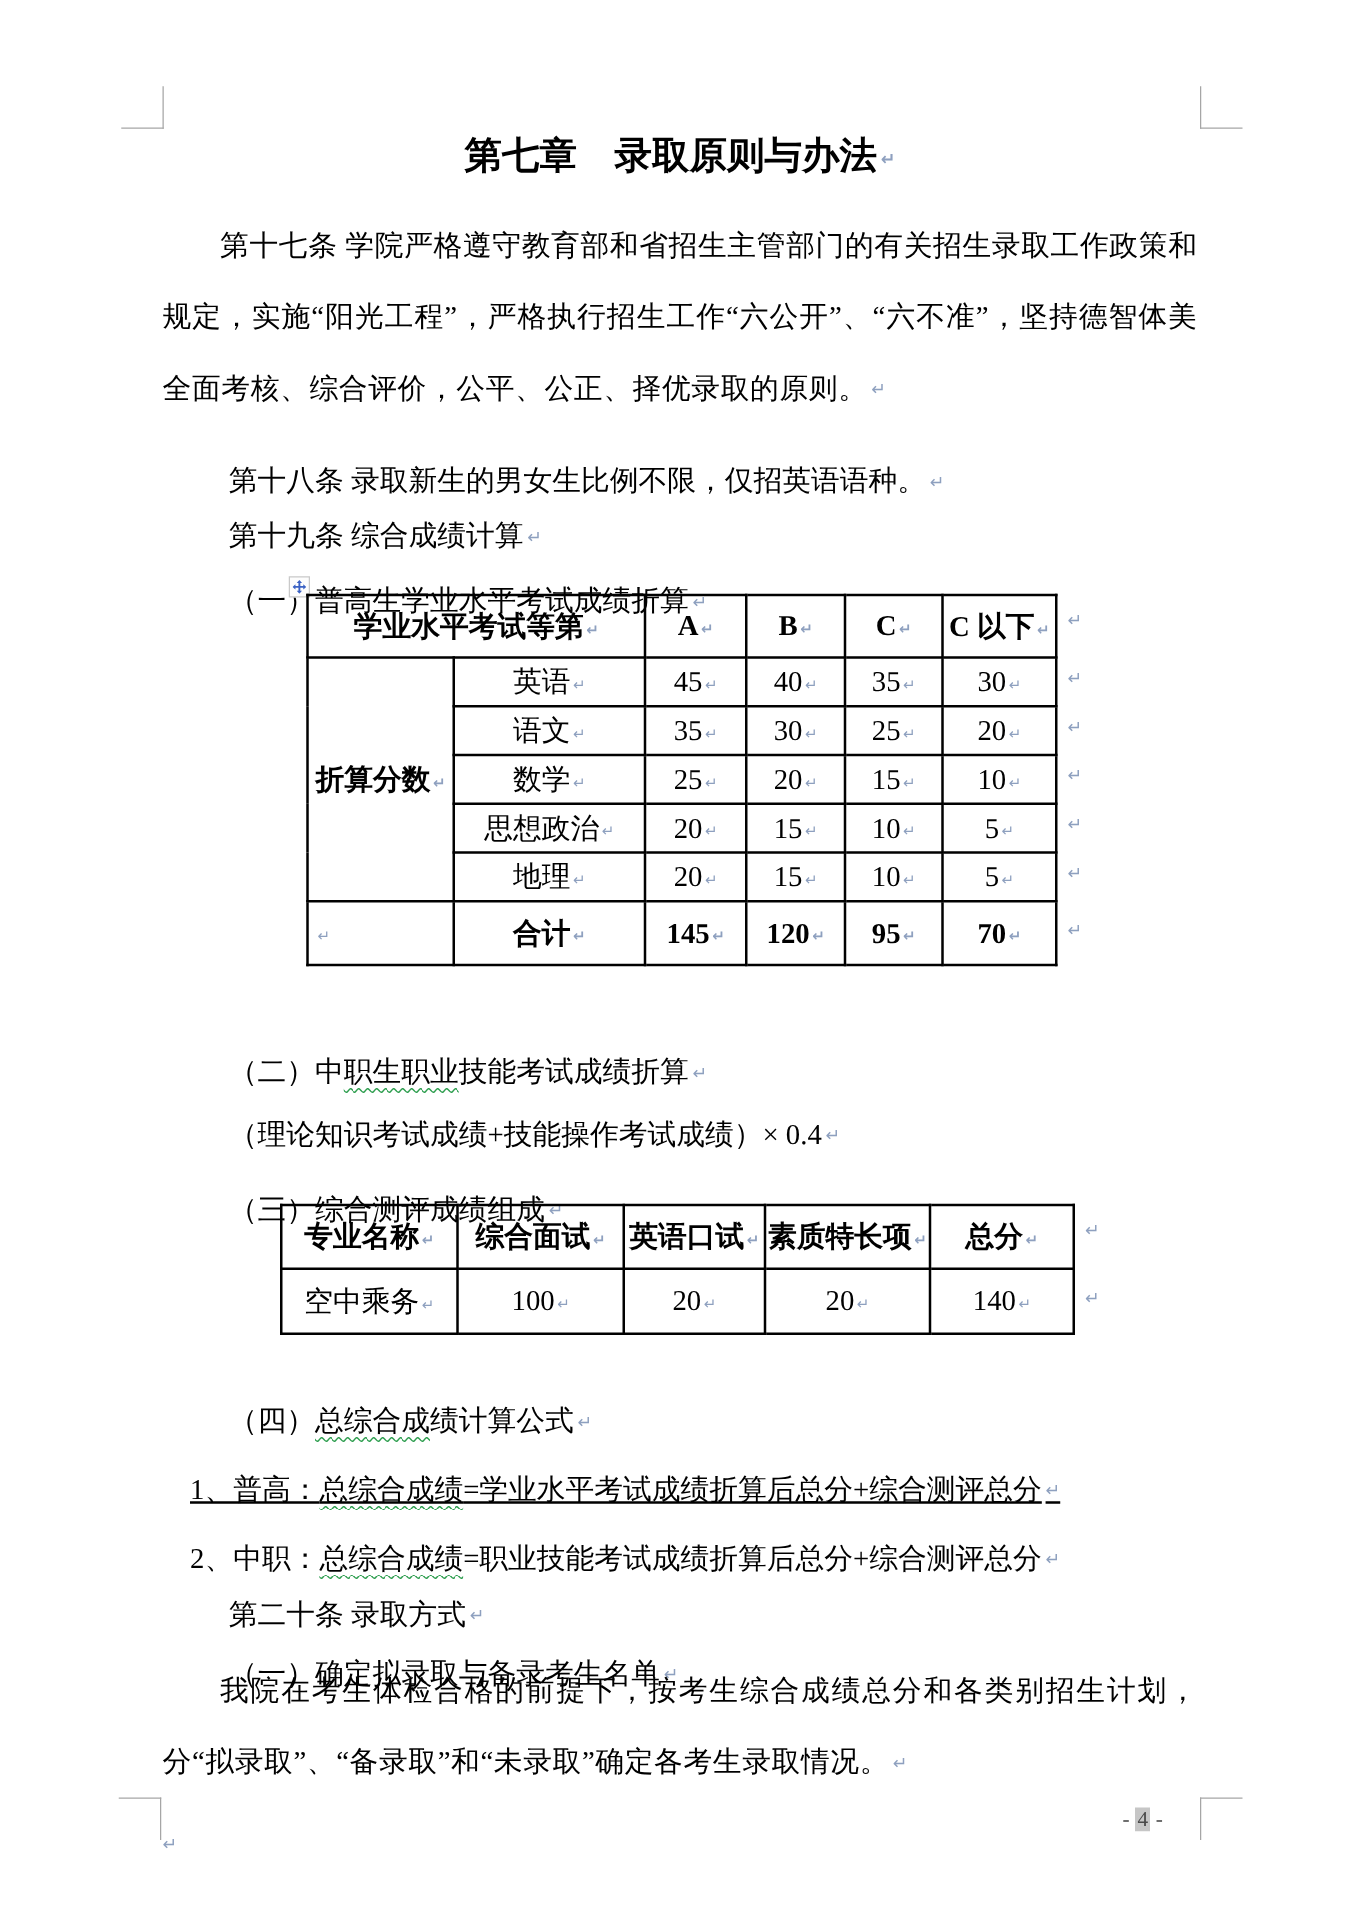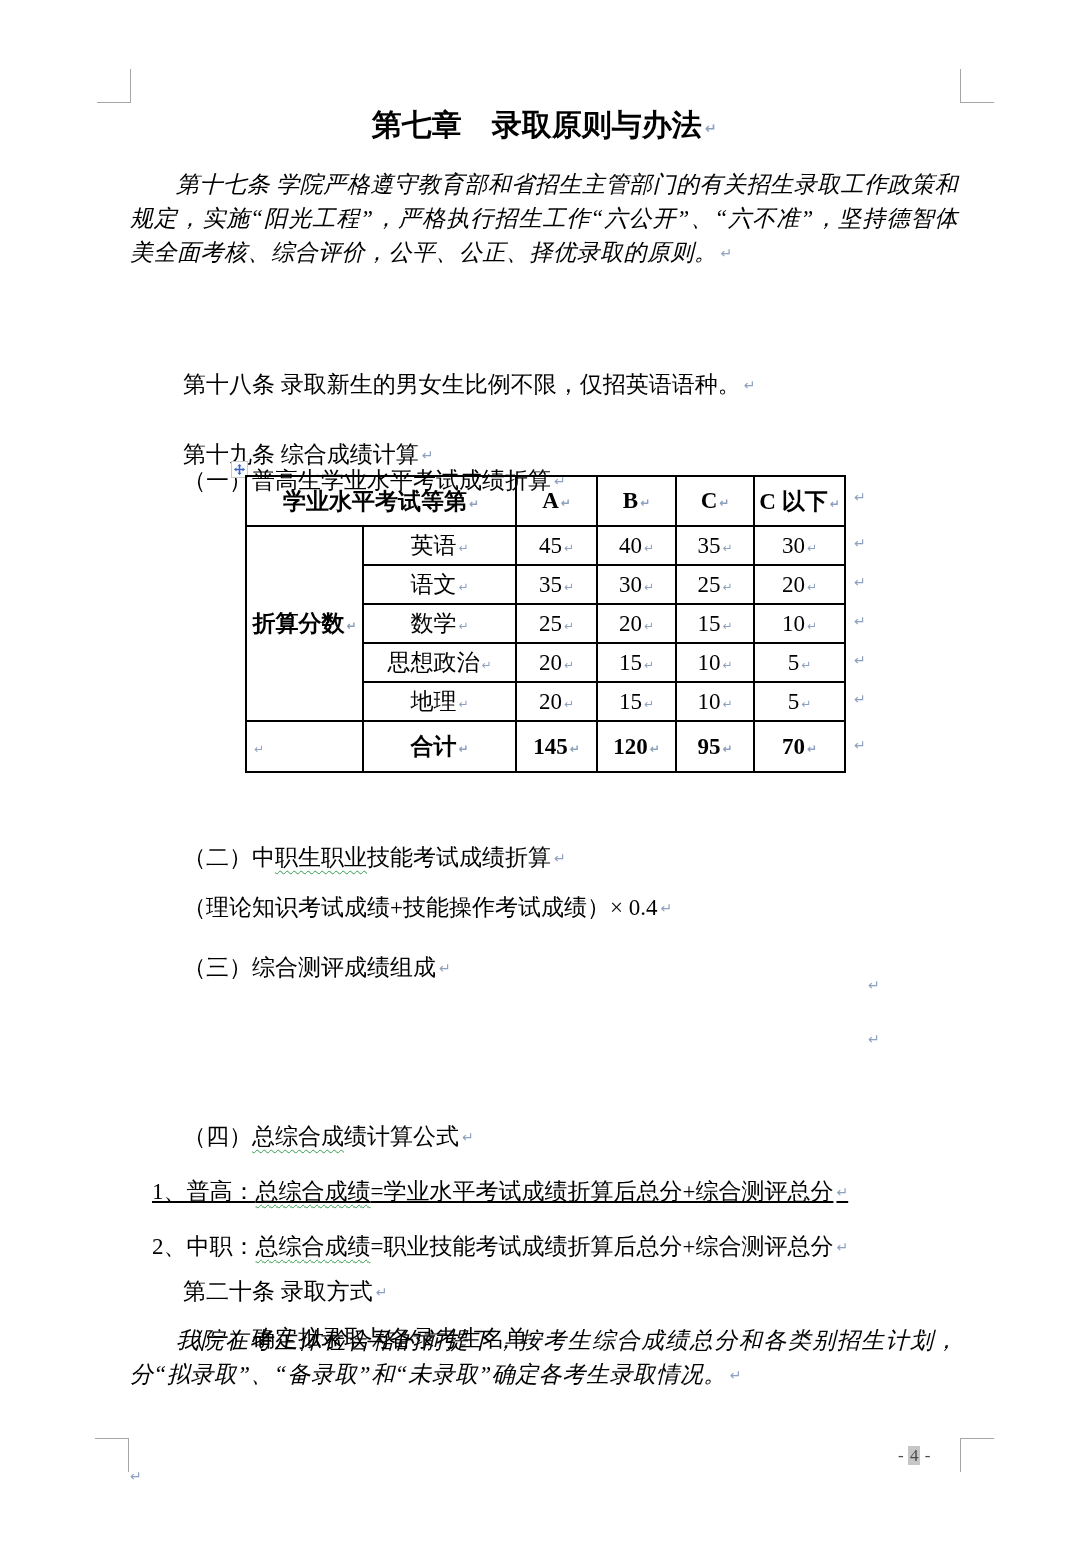--- a/index.html
+++ b/index.html
@@ -3,21 +3,21 @@
 <meta charset="utf-8">
 <style>
   html,body { margin:0; padding:0; }
   body {
     width:1088px; height:1542px; background:#ffffff; position:relative;
     font-family:"Liberation Serif","DejaVu Serif",serif; color:#000;
     overflow:hidden;
   }
   .abs { position:absolute; }
   .line { white-space:nowrap; font-size:23px; line-height:36px;margin-top:37px; }
-  .para { font-size:23px; line-height:34px; text-align:justify; letter-spacing:0.5px;font-style:italic; }
+  .para { font-size:23px; line-height:57px; text-align:justify; letter-spacing:0.5px; }
   .indent2 { text-indent:2em; }
   .bold { font-weight:bold; }
   .pilcrow { color:#8ea0bf; font-size:14px; margin-left:3px; vertical-align:2px; font-family:"DejaVu Sans",sans-serif; }
   .cm { font-size:12px; margin-left:2px; vertical-align:1px; }
   .wavy {
     text-decoration-line:underline; text-decoration-style:wavy;
     text-decoration-color:#2e9e4f; text-decoration-thickness:1px;
     text-underline-offset:5px;
     text-align:center;
   }
@@ -53,21 +53,21 @@
 <div class="crop crop-tr"></div>
 <div class="crop crop-bl"></div>
 <div class="crop crop-br"></div>
 
 <div class="abs title"><span>第七章　录取原则与办法</span><span class="pilcrow">↵</span></div>
 
 <div class="abs para indent2" style="left:130px; top:168px; width:828px;"><span>第十七条 学院严格遵守教育部和省招生主管部门的有关招生录取工作政策和规定，实施“阳光工程”，严格执行招生工作“六公开”、“六不准”，坚持德智体美全面考核、综合评价，公平、公正、择优录取的原则。</span><span class="pilcrow">↵</span></div>
 
 <div class="abs line" style="left:183px; top:330px;"><span>第十八条 录取新生的男女生比例不限，仅招英语语种。</span><span class="pilcrow">↵</span></div>
 
-<div class="abs line" style="left:183px; top:400px;text-align:center;"><span>第十九条 综合成绩计算</span><span class="pilcrow">↵</span></div>
+<div class="abs line" style="left:183px; top:374px;text-align:center;"><span>第十九条 综合成绩计算</span><span class="pilcrow">↵</span></div>
 
 <div class="abs line" style="left:183px; top:426px;"><span>（一）普高生学业水平考试成绩折算</span><span class="pilcrow">↵</span></div>
 
 <div class="abs move-handle">
   <svg width="11" height="11" viewBox="0 0 13 13">
       <path d="M6.5 0 L9 2.8 H7.4 V5.6 H10.2 V4 L13 6.5 L10.2 9 V7.4 H7.4 V10.2 H9 L6.5 13 L4 10.2 H5.6 V7.4 H2.8 V9 L0 6.5 L2.8 4 V5.6 H5.6 V2.8 H4 Z" fill="#3b62c4"></path>
     </svg>
 </div>
 
 <div class="t-wrap" style="left:245px; top:475px;">
@@ -152,20 +152,34 @@
 <div class="t-wrap" style="left:224px; top:963px;">
   <table>
     <colgroup>
         <col style="width:141px">
         <col style="width:133px">
         <col style="width:113px">
         <col style="width:132px">
         <col style="width:115px">
       </colgroup>
     <tbody>
+        <tr style="height:51px">
+      <th><span>专业名称</span><span class="pilcrow cm">↵</span></th>
+      <th><span>综合面试</span><span class="pilcrow cm">↵</span></th>
+      <th><span>英语口试</span><span class="pilcrow cm">↵</span></th>
+      <th><span>素质特长项</span><span class="pilcrow cm">↵</span></th>
+      <th><span>总分</span><span class="pilcrow cm">↵</span></th>
+    </tr>
+    <tr style="height:52px">
+      <td><span>空中乘务</span><span class="pilcrow cm">↵</span></td>
+      <td><span>100</span><span class="pilcrow cm">↵</span></td>
+      <td><span>20</span><span class="pilcrow cm">↵</span></td>
+      <td><span>20</span><span class="pilcrow cm">↵</span></td>
+      <td><span>140</span><span class="pilcrow cm">↵</span></td>
+    </tr>
   </tbody>
     </table>
   <span class="pilcrow rowmark" style="left:641px; top:14px;">↵</span>
   <span class="pilcrow rowmark" style="left:641px; top:68px;">↵</span>
 </div>
 
 <div class="abs line" style="left:183px; top:1082px;"><span>（四）</span><span class="wavy">总综合成</span><span>绩计算公式</span><span class="pilcrow">↵</span></div>
 
 <div class="abs line" style="left:152px; top:1137px;text-decoration:underline;"><span>1、普高：</span><span class="wavy">总综合成绩</span><span>=学业水平考试成绩折算后总分+综合测评总分</span><span class="pilcrow">↵</span></div>
 

